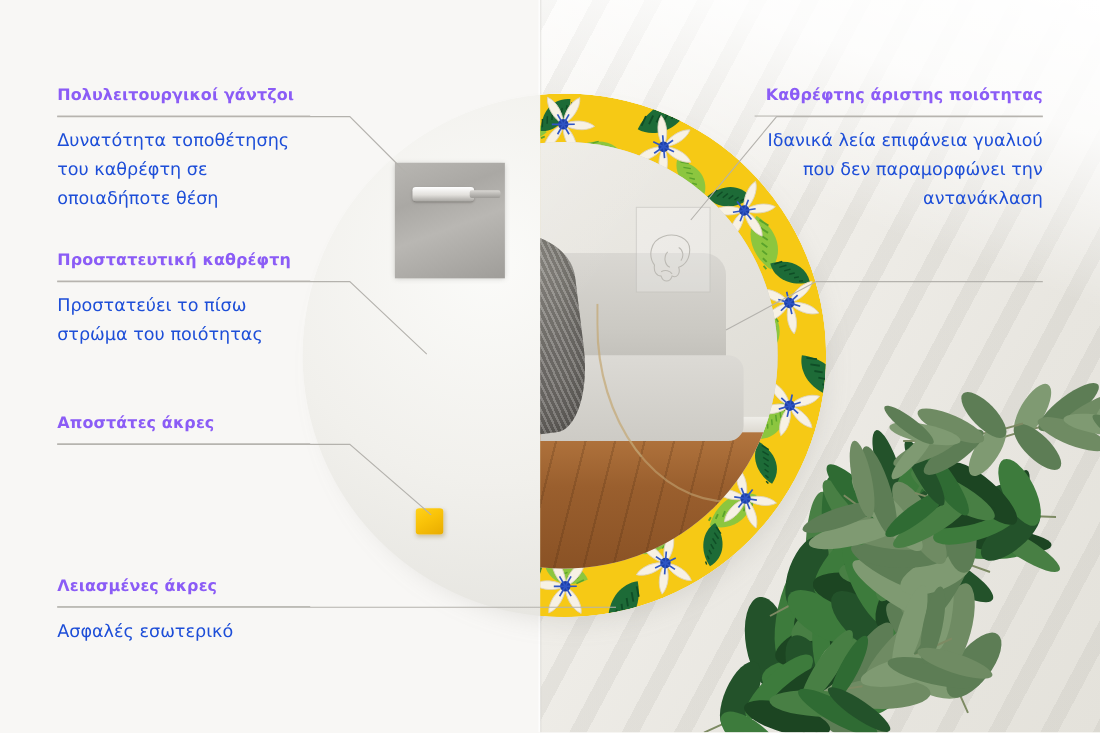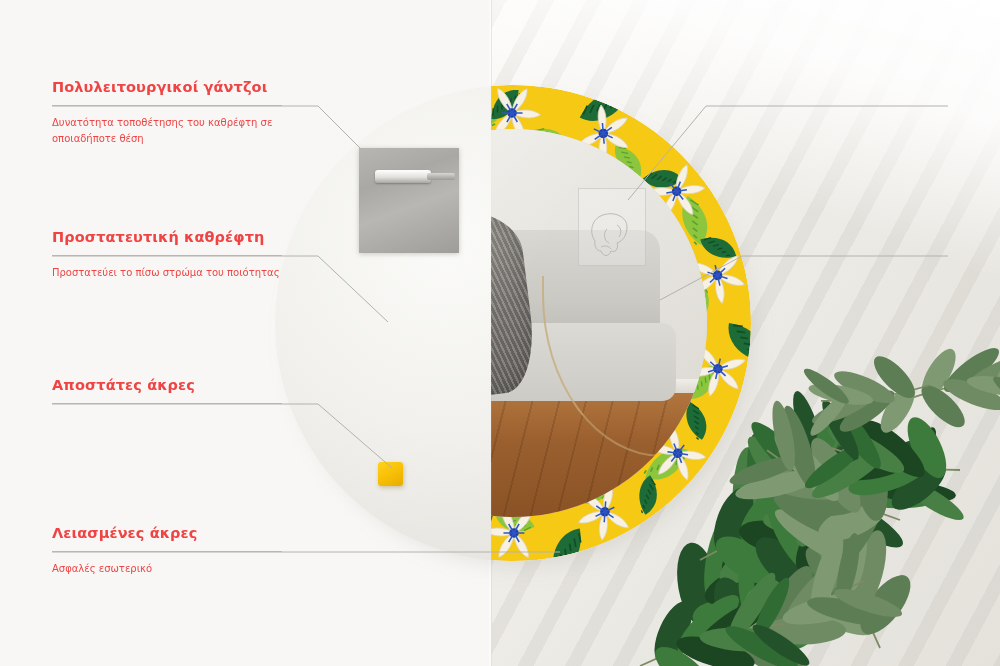--- a/index.html
+++ b/index.html
@@ -96,23 +96,23 @@
   .spacer{position:absolute;left:378px;top:462px;width:25px;height:24px;border-radius:3px;
     background:linear-gradient(150deg,#ffd21a 0%,#f9c208 45%,#e8ab00 100%);
     box-shadow:1px 2px 4px rgba(120,90,0,.28);}
 
   
   .wall-art{position:absolute;left:578px;top:188px;width:66px;height:76px;
     border:1px solid rgba(180,178,172,.45);background:rgba(255,255,255,.22);}
 
   
   .callout{position:absolute;}
-  .callout h3{margin:0;font-size:14.5px;font-weight:700;color:#ef4444;letter-spacing:.1px;line-height:1.25;}
+  .callout h3{margin:0;font-size:14.5px;font-weight:700;color:#8b5cf6;letter-spacing:.1px;line-height:1.25;}
   .callout .rule{height:1px;background:#b9b7b2;margin:9px 0 9px 0;}
-  .callout p{margin:0;font-size:10px;color:#ef4444;line-height:1.62;font-weight:400;}
+  .callout p{margin:0;font-size:16px;color:#1d4ed8;line-height:1.62;font-weight:400;}
   .callout.left{text-align:left;}
   .callout.right{text-align:right;}
 
   
   #leaders{position:absolute;left:0;top:0;width:1000px;height:666px;pointer-events:none;}
 </style>
 </head>
 <body>
 
 <div id="stage">
@@ -697,20 +697,27 @@
     <h3>Αποστάτες άκρες</h3>
     <div class="rule"></div>
   </div>
 
   <div class="callout left" style="left:52px;top:524px;width:230px;">
     <h3>Λειασμένες άκρες</h3>
     <div class="rule"></div>
     <p>Ασφαλές εσωτερικό</p>
   </div>
 
+  <div class="callout right" style="left:686px;top:78px;width:262px;">
+    <h3>Καθρέφτης άριστης ποιότητας</h3>
+    <div class="rule"></div>
+    <p>Ιδανικά λεία επιφάνεια γυαλιού
+που δεν παραμορφώνει
+την αντανάκλαση</p>
+  </div>
 
 
   <div id="foliage">
       <svg width="1000" height="666" style="position: absolute; left: 0px; top: 0px;">
         <g transform="translate(690,640) rotate(-48)">
           <path d="M0,0 Q105,-21 210,-8.4" stroke="#7d8a63" stroke-width="1.8" fill="none"></path>
           <ellipse cx="0" cy="0" rx="42.8915613118338" ry="19.743473505126506" transform="translate(26.25,-5.62544645576682) rotate(-51.84996658814443) translate(32.168670983875344,0)" fill="#23522a"></ellipse>
           <ellipse cx="0" cy="0" rx="42.8915613118338" ry="19.743473505126506" transform="translate(26.25,-5.62544645576682) rotate(51.84996658814443) translate(32.168670983875344,0)" fill="#3d7b3c"></ellipse>
           <ellipse cx="0" cy="0" rx="51.74219207203159" ry="18.994951890129087" transform="translate(52.5,-10.394469683442248) rotate(-29.40026016351704) translate(38.80664405402369,0)" fill="#3d7b3c"></ellipse>
           <ellipse cx="0" cy="0" rx="51.74219207203159" ry="18.994951890129087" transform="translate(52.5,-10.394469683442248) rotate(29.40026016351704) translate(38.80664405402369,0)" fill="#1c4522"></ellipse>

